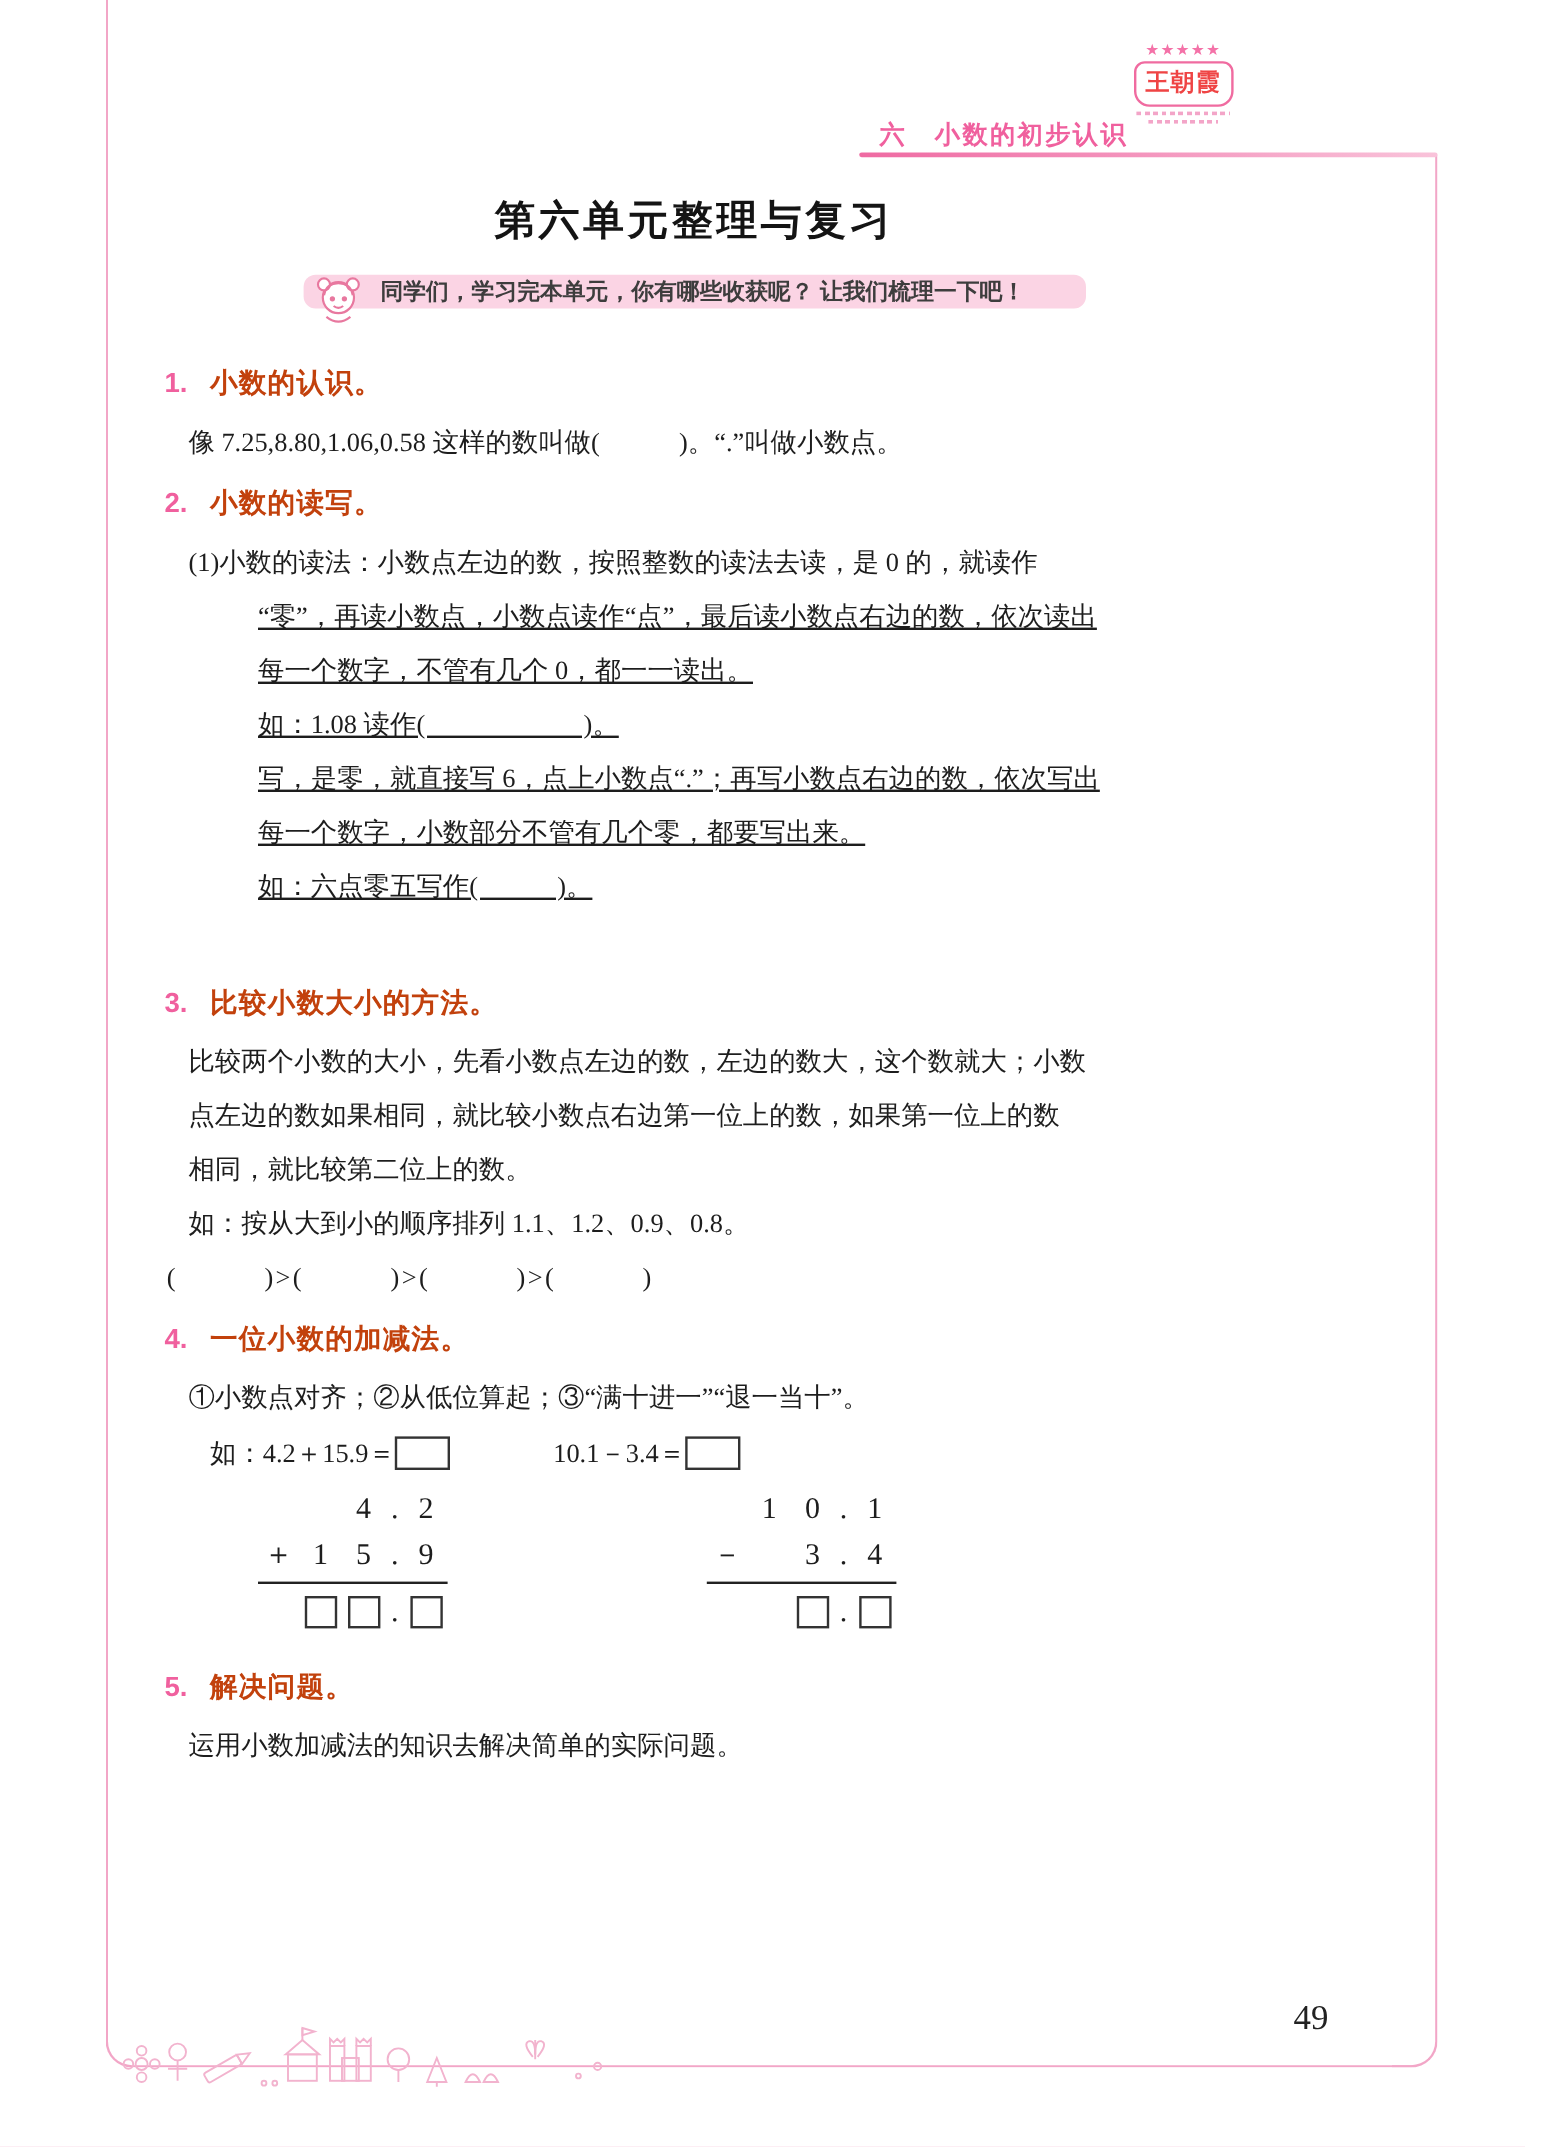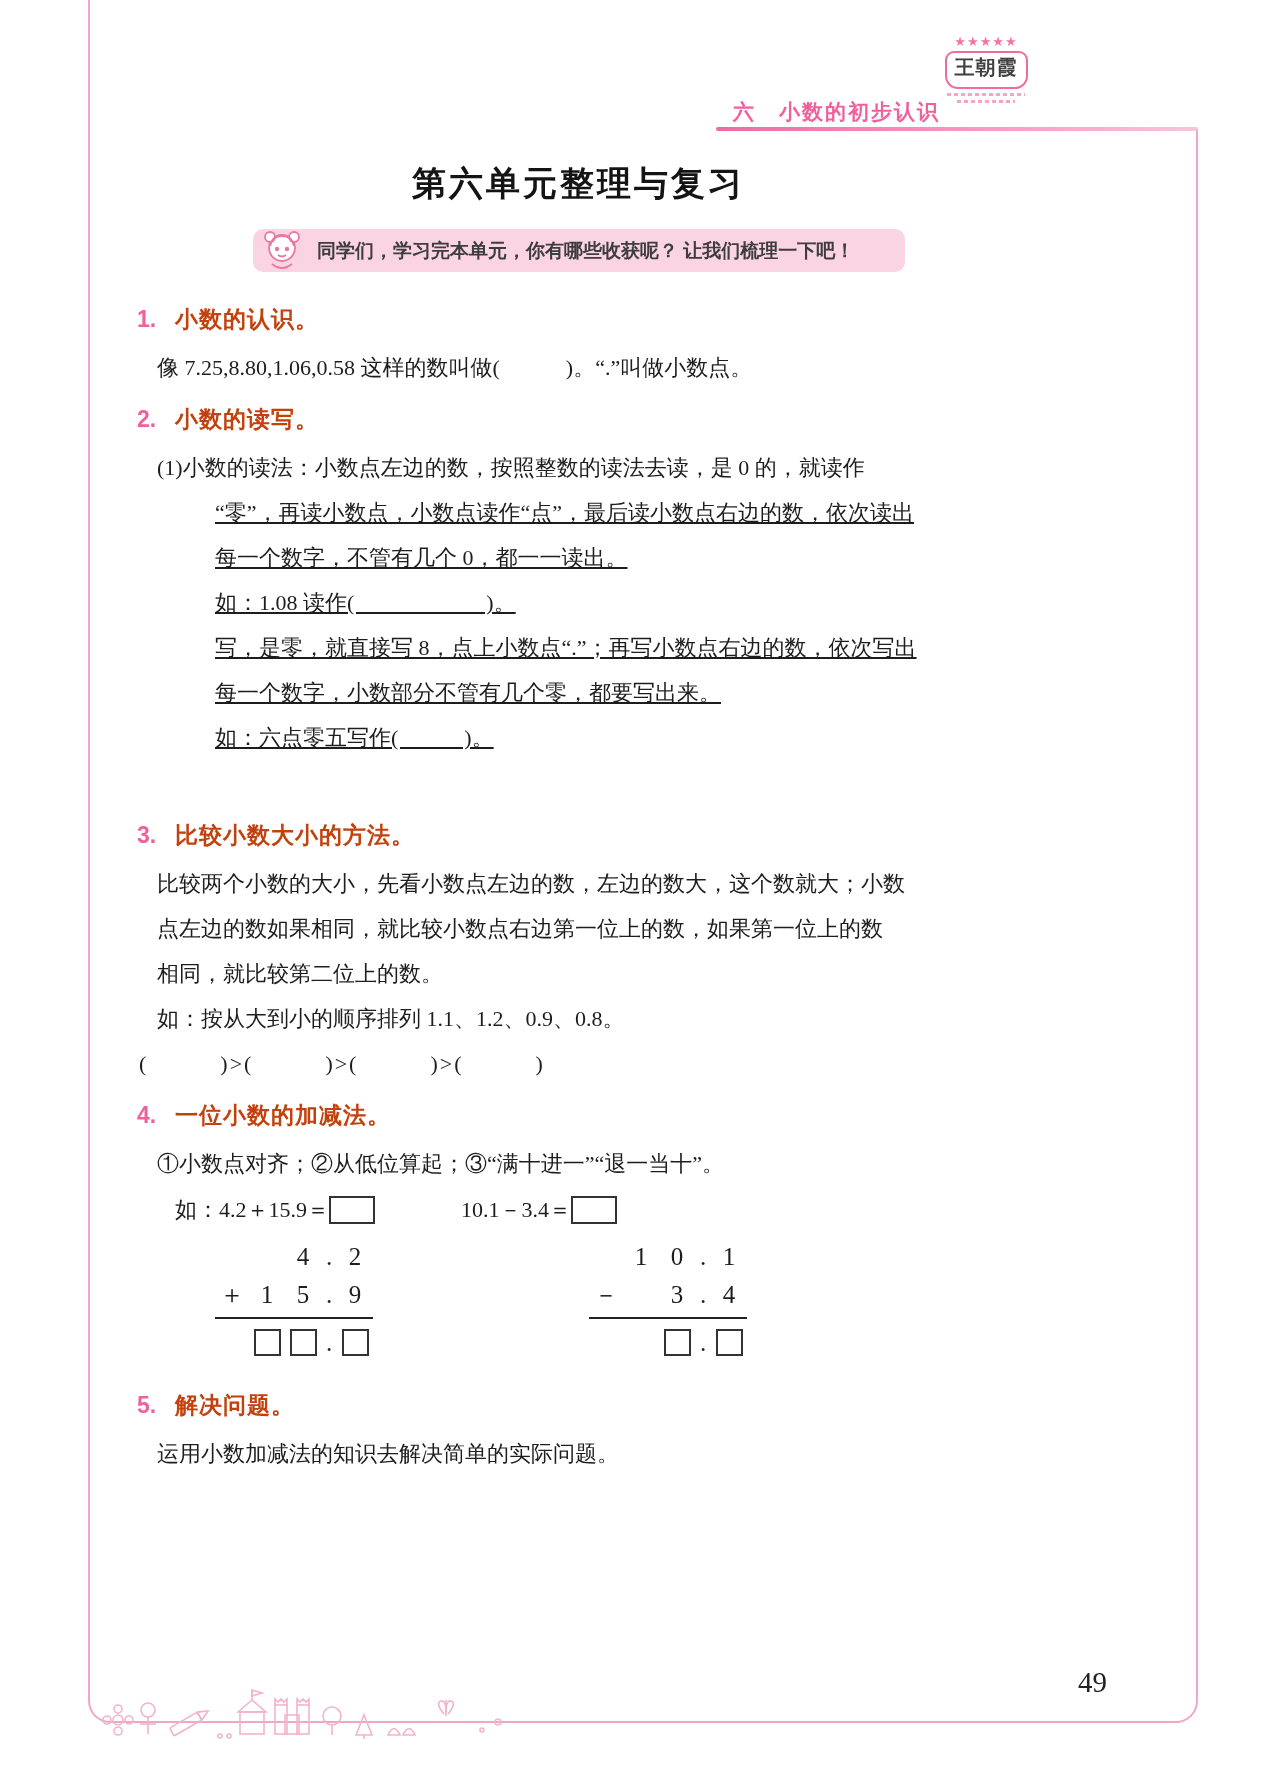--- a/index.html
+++ b/index.html
@@ -32,37 +32,37 @@
     position:absolute; left:716px; top:127px; width:482px; height:4px;
     background:linear-gradient(to right,#ef6aa2,#f9c3da); border-radius:2px;
   }
   .badge {
     position:absolute; left:934px; top:34px; width:104px; text-align:center;
   }
   .badge-stars { font-size:13px; line-height:15px; color:#f472a8; letter-spacing:1px; }
   .badge-emblem {
     display:inline-block; margin-top:2px; padding:5px 8px 7px;
     border:2px solid #f06ba0; border-radius:9px 9px 13px 13px; background:#fff;
-    font-family:Liberation Mono, monospace; font-weight:bold;
-    font-size:20px; line-height:22px; letter-spacing:1px; color:#404040;
+    font-family:Liberation Serif, serif; font-weight:bold;
+    font-size:20px; line-height:22px; letter-spacing:1px; color:#ef4444;
   }
   .badge-sub1, .badge-sub2 {
     height:3px; margin:4px auto 0;
     background:repeating-linear-gradient(90deg,#f3a5c8 0 4px, transparent 4px 7px);
   }
   .badge-sub1 { width:78px; }
   .badge-sub2 { width:58px; }
   
   .title {
     position:absolute; left:137px; top:161px; width:883px; text-align:center;
     font-family:"Liberation Sans", sans-serif; font-weight:bold;
     font-size:34px; letter-spacing:3px; color:#141414;
   }
   .banner {
-    position:absolute; left:253px; top:229px; width:652px; height:43px;
+    position:absolute; left:253px; top:229px; width:652px; height:28px;
     background:#fbd4e4; border-radius:10px;
     display:flex; align-items:center; padding-left:64px;
     font-family:"Liberation Sans", sans-serif; font-weight:600;
     font-size:19px; color:#3d3d3d; white-space:nowrap;
   }
   .banner-icon { position:absolute; left:4px; top:-5px; width:50px; height:52px; }
   
   .sec { position:absolute; left:137px; width:900px; }
   .head { line-height:46px; white-space:nowrap; }
   .num {
@@ -136,21 +136,21 @@
   <div class="head"><span class="num">1.</span><span class="htxt">小数的认识。</span></div>
   <div class="bl ind38">像 7.25,8.80,1.06,0.58 这样的数叫做(　　　)。“.”叫做小数点。</div>
 </div>
 
 <div class="sec" style="top:396px">
   <div class="head"><span class="num">2.</span><span class="htxt">小数的读写。</span></div>
   <div class="bl ind38">(1)小数的读法：小数点左边的数，按照整数的读法去读，是 0 的，就读作</div>
   <div class="bl ind78">“零”，再读小数点，小数点读作“点”，最后读小数点右边的数，依次读出</div>
   <div class="bl ind78">每一个数字，不管有几个 0，都一一读出。</div>
   <div class="bl ind78">如：1.08 读作(　　　　　　)。</div>
-  <div class="bl ind78">写，是零，就直接写 8，点上小数点“.”；再写小数点右边的数，依次写出</div>
+  <div class="bl ind78">写，是零，就直接写 6，点上小数点“.”；再写小数点右边的数，依次写出</div>
   <div class="bl ind78">每一个数字，小数部分不管有几个零，都要写出来。</div>
   <div class="bl ind78">如：六点零五写作(　　　)。</div>
 </div>
 
 <div class="sec" style="top:812px">
   <div class="head"><span class="num">3.</span><span class="htxt">比较小数大小的方法。</span></div>
   <div class="bl ind38">比较两个小数的大小，先看小数点左边的数，左边的数大，这个数就大；小数</div>
   <div class="bl ind38">点左边的数如果相同，就比较小数点右边第一位上的数，如果第一位上的数</div>
   <div class="bl ind38">相同，就比较第二位上的数。</div>
   <div class="bl ind38">如：按从大到小的顺序排列 1.1、1.2、0.9、0.8。</div>

